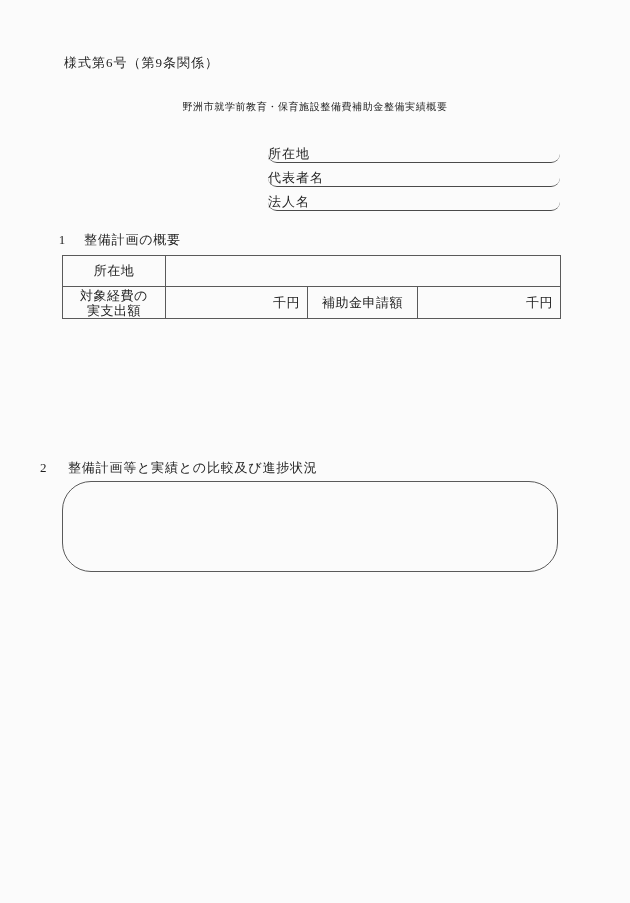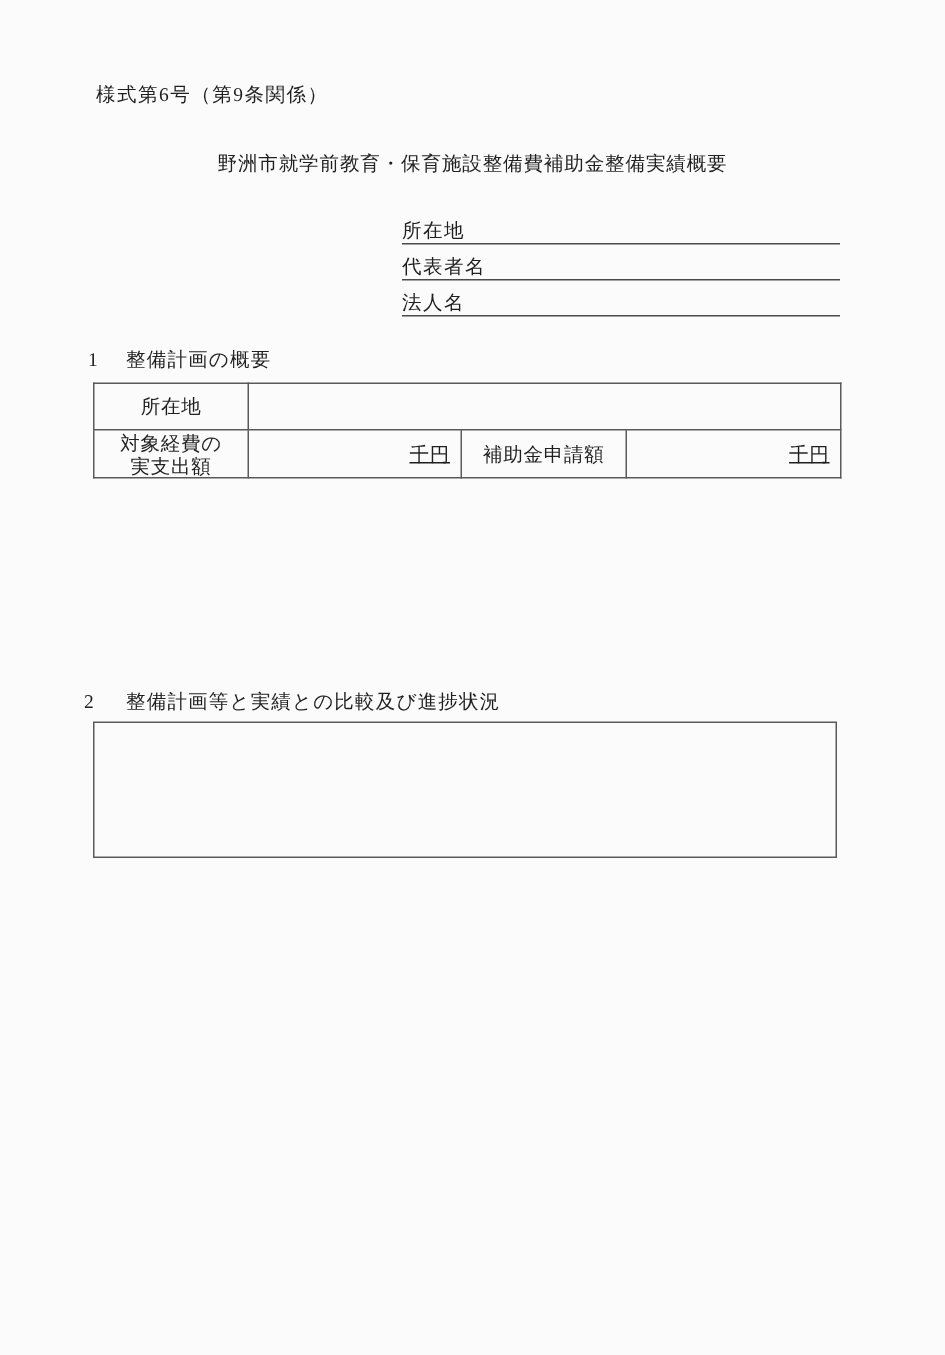--- a/index.html
+++ b/index.html
@@ -1,15 +1,15 @@
 <!DOCTYPE html>
 <html><head>
 <meta charset="utf-8">
 <style>
-  * { margin: 0; padding: 0; box-sizing: border-box; }
+  * { margin: 0; padding: 0; box-sizing: border-box; border-radius: 29px; }
   html, body { width: 630px; height: 903px; }
   body {
     background: #fbfbfb;
     font-family: "Liberation Serif", "DejaVu Serif", serif;
     color: #1f1f1f;
   }
   .page {
     position: relative;
     width: 630px;
     height: 903px;
@@ -19,21 +19,21 @@
     position: absolute;
     left: 64px; top: 54px;
     font-size: 13px;
     letter-spacing: 1px;
   }
   .doc-title {
     position: absolute;
     left: 0; top: 100px;
     width: 630px;
     text-align: center;
-    font-size: 13px;
+    font-size: 10px;
     letter-spacing: 0.6px;
   }
   .sig-block {
     position: absolute;
     left: 268px; top: 145px;
     width: 292px;
   }
   .sig-field {
     width: 292px;
     height: 18px;
@@ -46,21 +46,21 @@
   }
   .sig-label { display: inline-block; }
   .sig-value { display: inline-block; margin-left: 8px; }
   .sec-heading {
     position: absolute;
     font-size: 13px;
     letter-spacing: 0.8px;
     white-space: nowrap;
   }
   .sec1-heading { left: 56px; top: 231px; text-align: right; }
-  .sec2-heading { left: 56px; top: 459px; }
+  .sec2-heading { left: 40px; top: 459px; }
   .sec-num {
     display: inline-block;
     min-width: 10px;
     margin-right: 18px;
   }
   table.plan-table {
     position: absolute;
     left: 62px; top: 255px;
     border-collapse: collapse;
     table-layout: fixed;
@@ -75,21 +75,20 @@
     padding: 0;
     overflow: hidden;
   }
   table.plan-table td.twoline {
     white-space: pre-line;
     line-height: 15px;
   }
   table.plan-table td.unit {
     text-align: right;
     padding-right: 7px;
-    text-decoration: underline;
   }
   table.plan-table td.ghost {
     border: none;
     background: transparent;
   }
   .r1 { height: 30px; }
   .r2 { height: 31px; }
   .r3 { height: 33px; }
   .r4 { height: 32px; }
   .r5 { height: 33px; }

